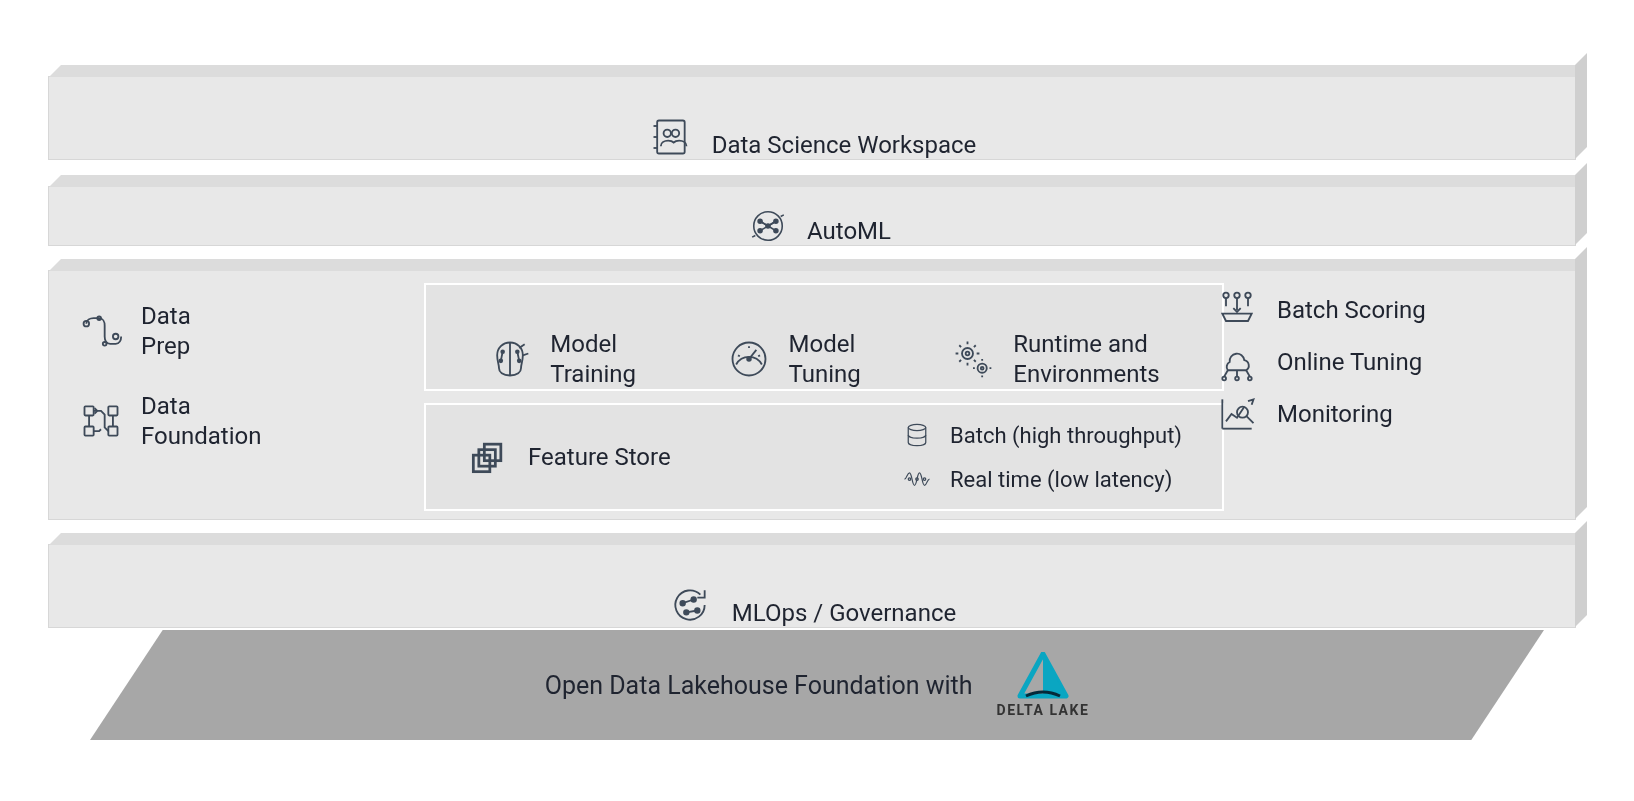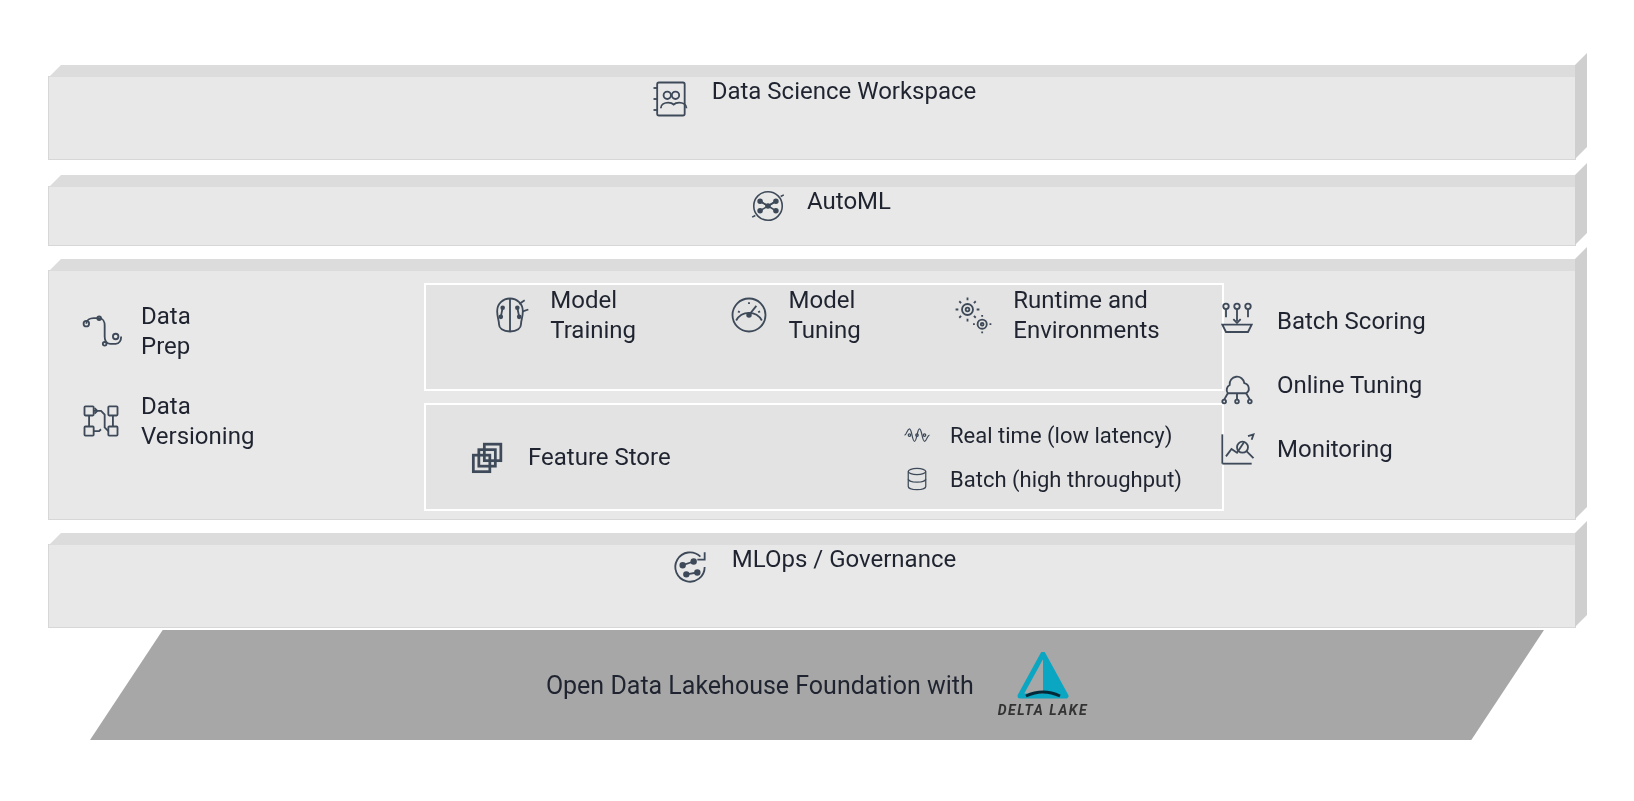--- a/index.html
+++ b/index.html
@@ -54,21 +54,21 @@
     color: #3e4a59;
     flex: 0 0 auto;
   }
   .row {
     display: flex;
     align-items: center;
     gap: 18px;
   }
   .center {
     display: flex;
-    align-items: flex-start;
+    align-items: flex-end;
     justify-content: center;
     gap: 20px;
     height: 100%;
   }
   
   .trapezoid-wrap {
     position: absolute;
     left: 90px; right: 90px; top: 630px; height: 110px;
   }
   .trapezoid {
@@ -76,21 +76,21 @@
     background: #a7a7a7;
     clip-path: polygon(5% 0, 100% 0, 95% 100%, 0 100%);
     z-index: 0;
   }
   .foundation-content {
     position: absolute; inset: 0;
     display: flex; align-items: center; justify-content: center; gap: 24px;
     z-index: 1;
   }
   .delta-logo {
-    display: flex; flex-direction: column; align-items: center; gap: 2px; font-style: italic;
+    display: flex; flex-direction: column; align-items: center; gap: 2px;
   }
   .delta-text {
     font-size: 14px; font-weight: 700; letter-spacing: 1.5px; color: #333;
   }
   .two-line { line-height: 1.25; }
 </style>
 </head>
 <body>
 
 <div class="stage">
@@ -158,21 +158,21 @@
               <rect x="32" y="8" width="10" height="10" rx="1"></rect>
             <rect x="6" y="30" width="10" height="10" rx="1"></rect>
               <rect x="32" y="30" width="10" height="10" rx="1"></rect>
             <path d="M16 13h8l4 4v14l4 4h0M16 35h6l2-2"></path>
             <path d="M11 18v12M37 18v12"></path>
             <path d="M20 13l-3-3m3 3l-3 3"></path>
           </svg>
         </span>
         <div class="label two-line">
           <div>Data</div>
-          <div>Versioning</div>
+          <div>Foundation</div>
         </div>
       </div>
     </div>
 
     <div class="block nobevel" style="left:375px; top:12px; width:800px; height:108px; border:2px solid #fff; background:#e3e3e3;">
       <div class="center" style="justify-content:space-around; padding:0 27px;">
         <div class="row">
           <span class="icon">
             <svg viewBox="0 0 48 48" fill="none" stroke="currentColor" stroke-width="2">
               <path d="M24 6c-8 0-14 6-14 14 0 6 2 10 2 14 0 4 4 8 12 8s12-4 12-8c0-4 2-8 2-14 0-8-6-14-14-14z"></path>
@@ -237,43 +237,43 @@
               <rect x="14" y="16" width="18" height="18"></rect>
               <rect x="8" y="22" width="18" height="18"></rect>
             </svg>
           </span>
           <span class="label">Feature Store</span>
         </div>
         <div style="display:flex; flex-direction:column; gap:14px;">
           <div class="row">
             <span class="icon" style="width:30px;height:30px;">
               <svg viewBox="0 0 48 48" fill="none" stroke="currentColor" stroke-width="2">
+                <ellipse cx="24" cy="12" rx="14" ry="5"></ellipse>
+                <path d="M10 12v12c0 2.8 6.3 5 14 5s14-2.2 14-5V12"></path>
+                <path d="M10 24v12c0 2.8 6.3 5 14 5s14-2.2 14-5V24"></path>
+              </svg>
+            </span>
+            <span class="sublabel">Batch (high throughput)</span>
+          </div>
+          <div class="row">
+            <span class="icon" style="width:30px;height:30px;">
+              <svg viewBox="0 0 48 48" fill="none" stroke="currentColor" stroke-width="2">
                 <path d="M4 24c4 0 4-10 8-10s4 20 8 20 4-20 8-20 4 20 8 20 4-10 8-10"></path>
                 <circle cx="12" cy="24" r="2"></circle>
                   <circle cx="24" cy="24" r="2"></circle>
                   <circle cx="36" cy="24" r="2"></circle>
               </svg>
             </span>
             <span class="sublabel">Real time (low latency)</span>
           </div>
-          <div class="row">
-            <span class="icon" style="width:30px;height:30px;">
-              <svg viewBox="0 0 48 48" fill="none" stroke="currentColor" stroke-width="2">
-                <ellipse cx="24" cy="12" rx="14" ry="5"></ellipse>
-                <path d="M10 12v12c0 2.8 6.3 5 14 5s14-2.2 14-5V12"></path>
-                <path d="M10 24v12c0 2.8 6.3 5 14 5s14-2.2 14-5V24"></path>
-              </svg>
-            </span>
-            <span class="sublabel">Batch (high throughput)</span>
-          </div>
-        </div>
-      </div>
-    </div>
-
-    <div style="position:absolute; right:30px; top:28px; width:330px; display:flex; flex-direction:column; gap:20px;">
+        </div>
+      </div>
+    </div>
+
+    <div style="position:absolute; right:30px; top:17px; width:330px; display:flex; flex-direction:column; gap:8px;">
       <div class="row">
         <span class="icon">
           <svg viewBox="0 0 48 48" fill="none" stroke="currentColor" stroke-width="2">
             <circle cx="12" cy="8" r="3"></circle>
               <circle cx="24" cy="8" r="3"></circle>
               <circle cx="36" cy="8" r="3"></circle>
             <line x1="12" y1="11" x2="12" y2="20"></line>
               <line x1="24" y1="11" x2="24" y2="24"></line>
               <line x1="36" y1="11" x2="36" y2="20"></line>
             <path d="M8 28h32l-4 8H12z"></path>

